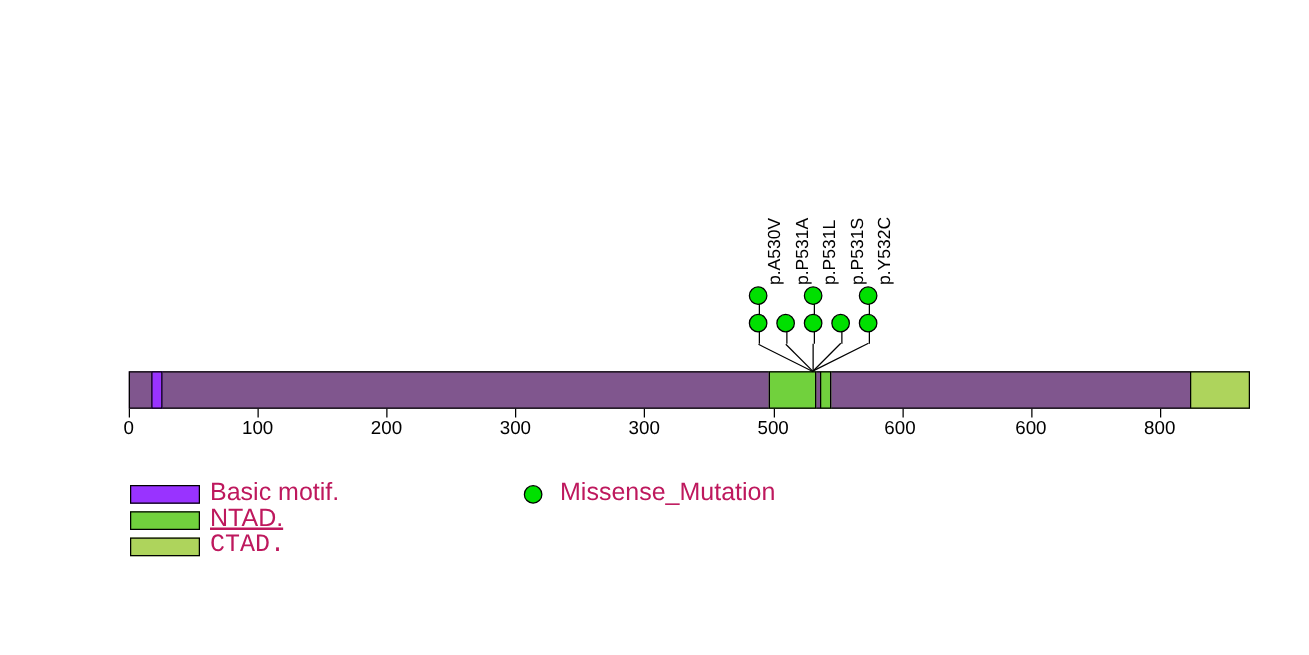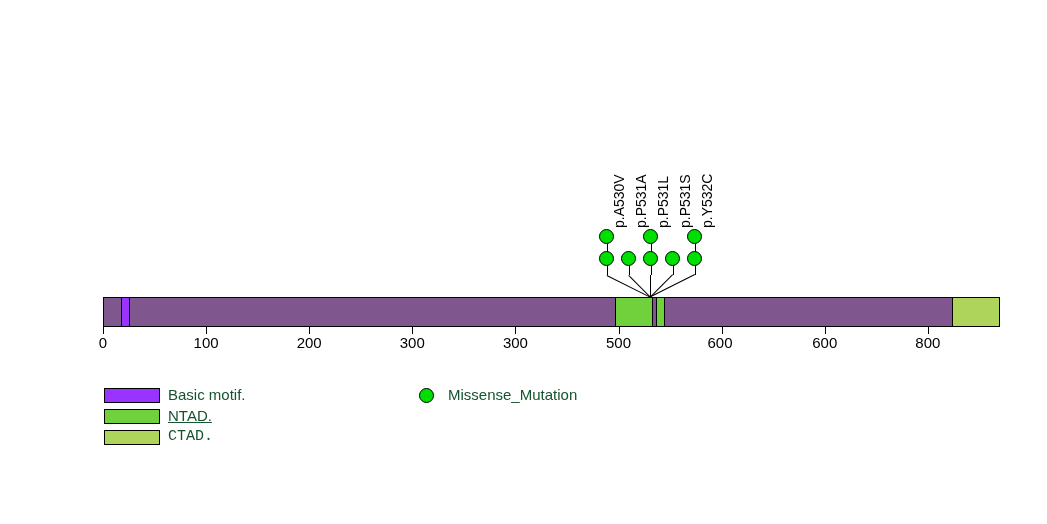--- a/index.html
+++ b/index.html
@@ -76,24 +76,24 @@
   
   .legend-swatch {
     position: absolute;
     box-sizing: border-box;
     border: 1px solid #000000;
     width: 56px;
     height: 15px;
   }
   .legend-text {
     position: absolute;
-    font-size: 15px;
+    font-size: 20px;
     line-height: 15px;
     white-space: nowrap;
-    color: #14532d;
+    color: #be185d;
   }
   .legend-dot {
     position: absolute;
     width: 15px;
     height: 15px;
     border-radius: 50%;
     box-sizing: border-box;
     border: 1px solid #000000;
   }
 </style>

